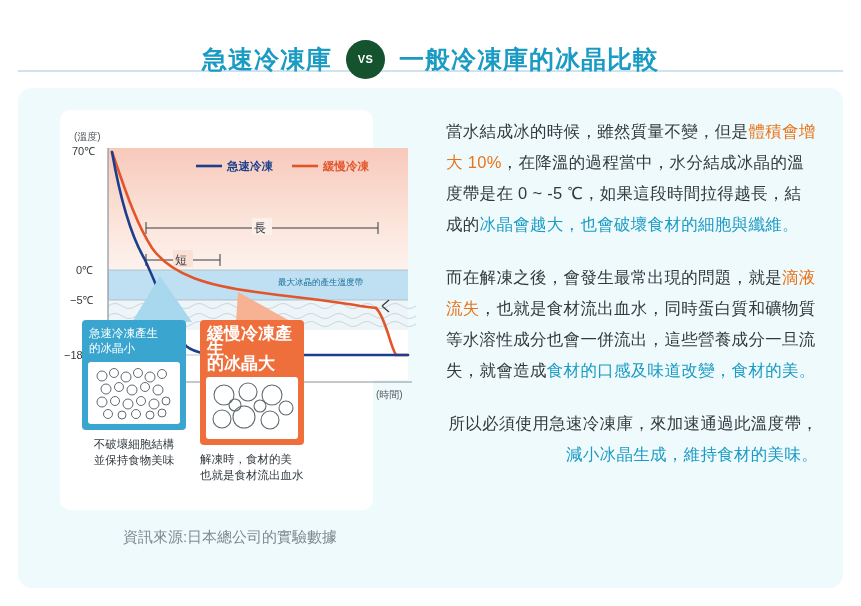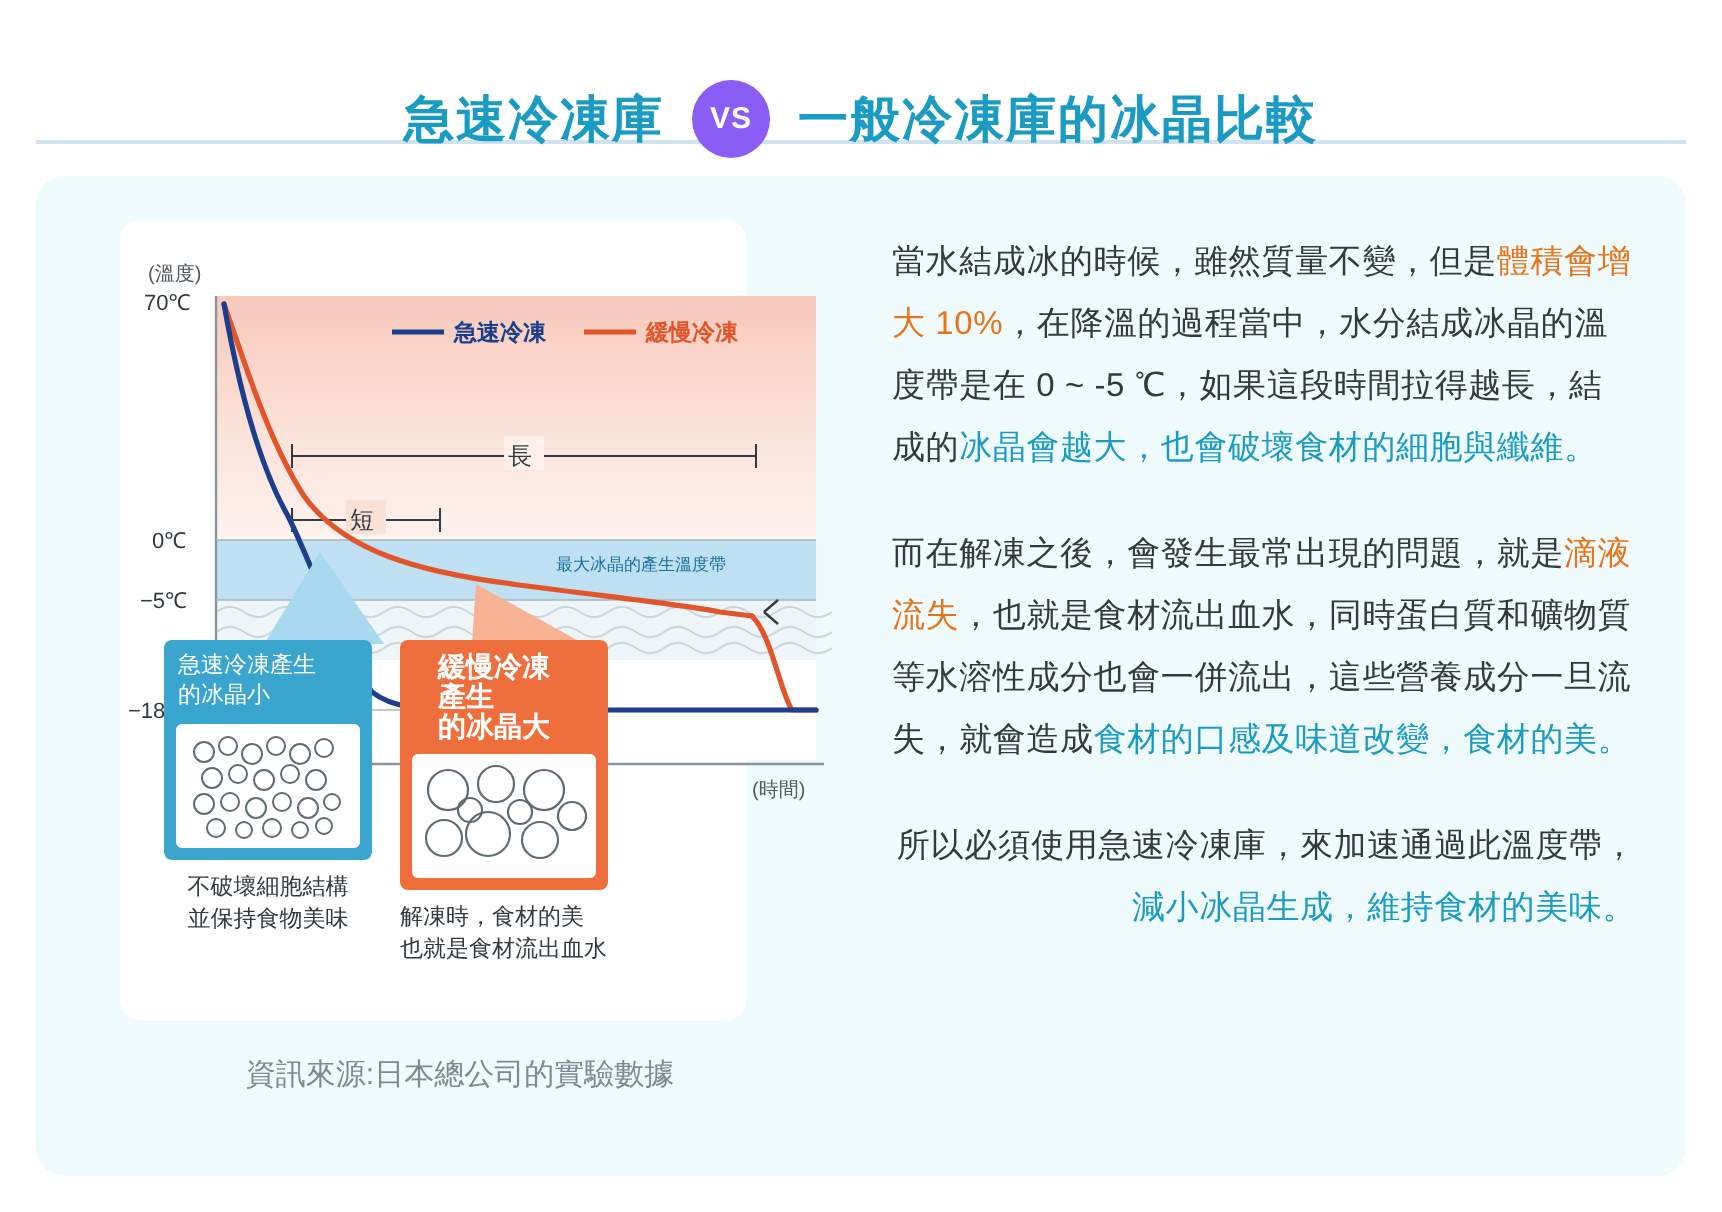--- a/index.html
+++ b/index.html
@@ -41,23 +41,23 @@
   .title-left, .title-right {
     font-size: 25px;
     font-weight: bold;
     color: #1a9bc4;
     letter-spacing: 1px;
   }
   .vs-badge {
     width: 39px;
     height: 39px;
     border-radius: 50%;
-    background: #8b5cf6;
+    background: #14532d;
     color: #ffffff;
-    font-size: 15px;
+    font-size: 11px;
     font-weight: bold;
     display: flex;
     align-items: center;
     justify-content: center;
     letter-spacing: 0.5px;
   }
 
   
   .panel {
     position: absolute;
@@ -244,21 +244,21 @@
               </svg>
             </div>
           </div>
           <div style="margin-top:6px;font-size:11.5px;line-height:16px;color:#333a3e;text-align:center;">
             <span>不破壞細胞結構</span><br>
             <span>並保持食物美味</span>
           </div>
         </div>
 
         <div style="position:absolute;left:140px;top:210px;width:104px;">
-          <div style="background:#ef6f3c;color:#fff;font-size:14px;line-height:15px;padding:6px 19px;border-radius:4px 4px 0 0;font-weight:bold;">
+          <div style="background:#ef6f3c;color:#fff;font-size:17px;line-height:15px;padding:6px 7px;border-radius:4px 4px 0 0;font-weight:bold;">
             <span>緩慢冷凍產生</span><br>
             <span>的冰晶大</span>
           </div>
           <div style="background:#ef6f3c;padding:0 6px 6px 6px;border-radius:0 0 4px 4px;">
             <div style="background:#ffffff;border-radius:3px;height:62px;position:relative;overflow:hidden;">
               <svg width="92" height="62" viewBox="0 0 92 62">
                 <g fill="none" stroke="#5f6b72" stroke-width="1.1">
                   <circle cx="18" cy="18" r="10"></circle>
                     <circle cx="42" cy="15" r="9"></circle>
                     <circle cx="66" cy="18" r="10"></circle>

